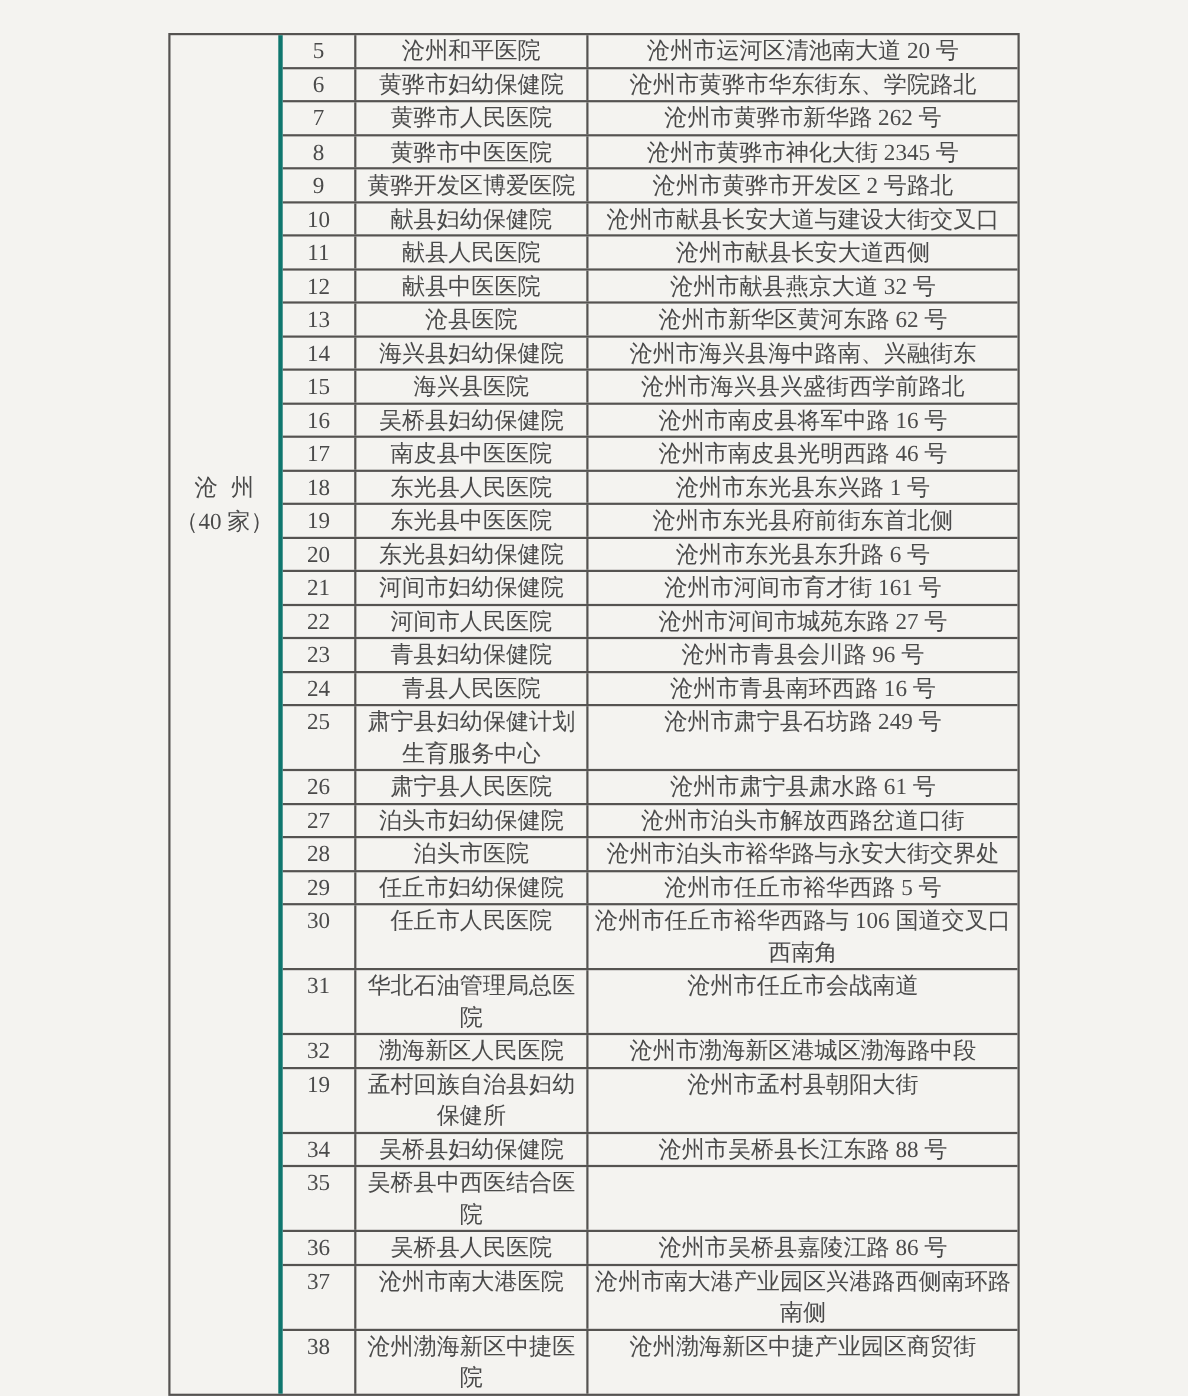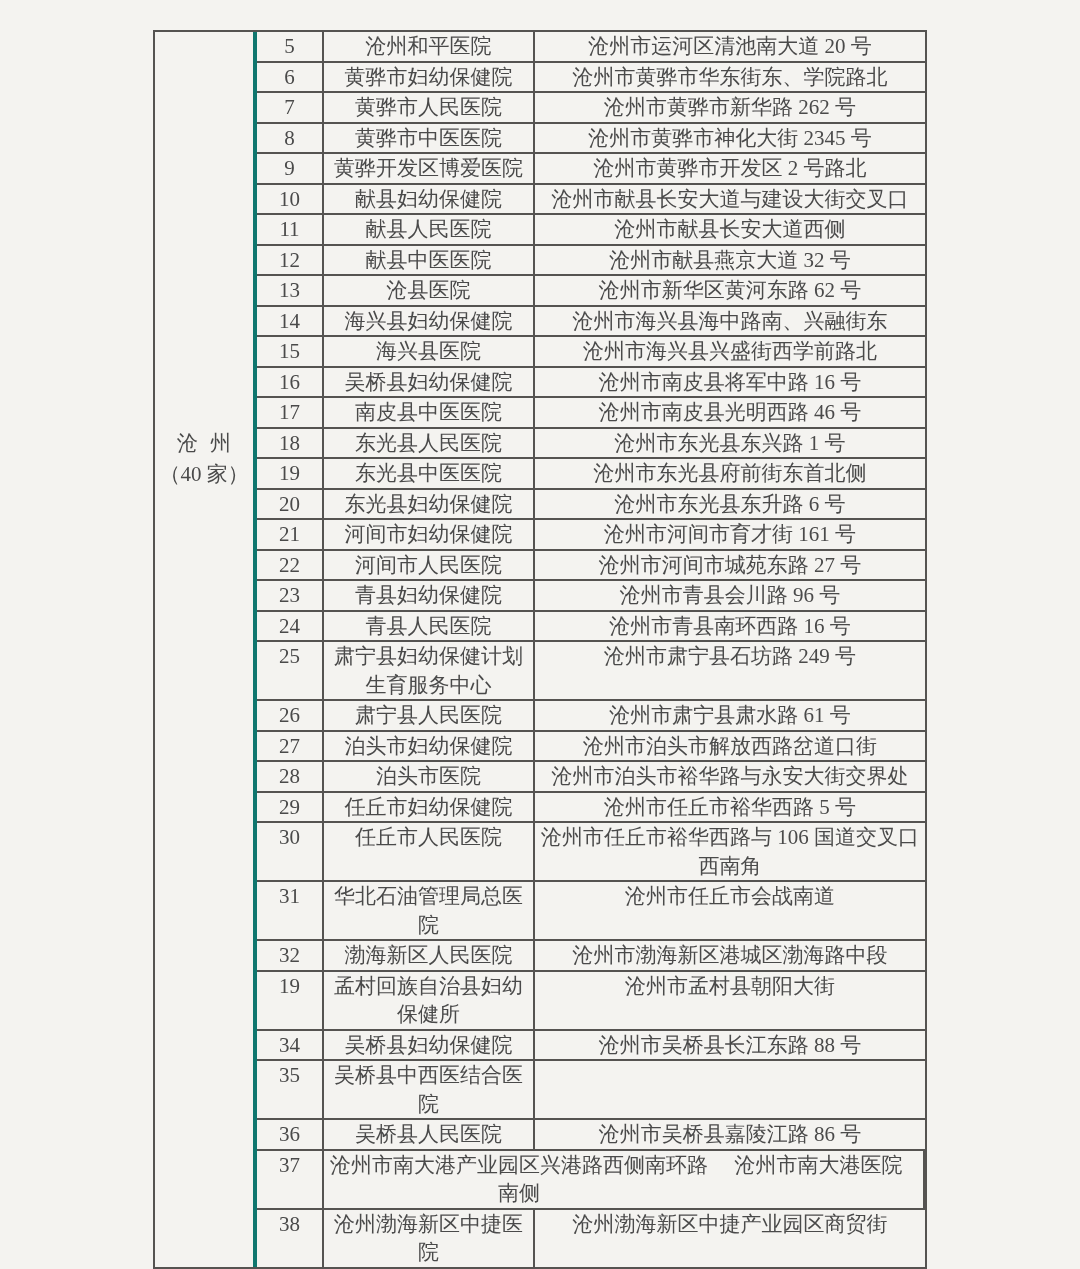--- a/index.html
+++ b/index.html
@@ -250,22 +250,22 @@
         <div class="cell no">35</div>
         <div class="cell name">吴桥县中西医结合医院</div>
       </div>
       <div class="trow">
         <div class="cell no">36</div>
         <div class="cell name">吴桥县人民医院</div>
         <div class="cell addr">沧州市吴桥县嘉陵江路 86 号</div>
       </div>
       <div class="trow">
         <div class="cell no">37</div>
+        <div class="cell name">沧州市南大港医院</div>
         <div class="cell addr">沧州市南大港产业园区兴港路西侧南环路南侧</div>
-        <div class="cell name">沧州市南大港医院</div>
       </div>
       <div class="trow">
         <div class="cell no">38</div>
         <div class="cell name">沧州渤海新区中捷医院</div>
         <div class="cell addr">沧州渤海新区中捷产业园区商贸街</div>
       </div>
     </div>
 </div>
 
 </body></html>

